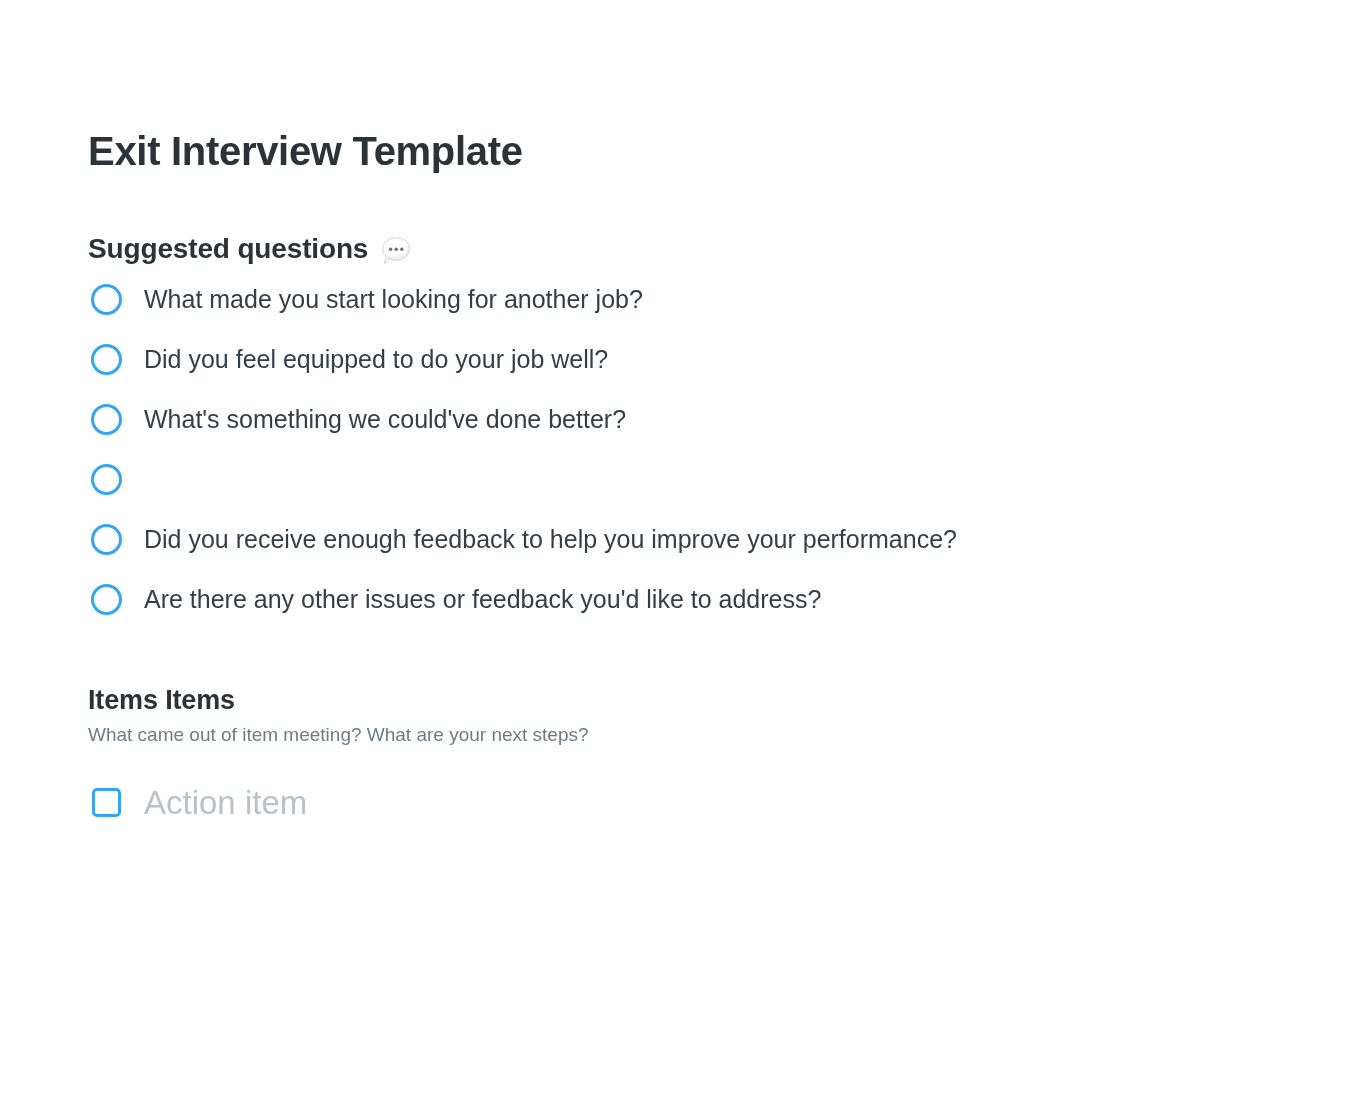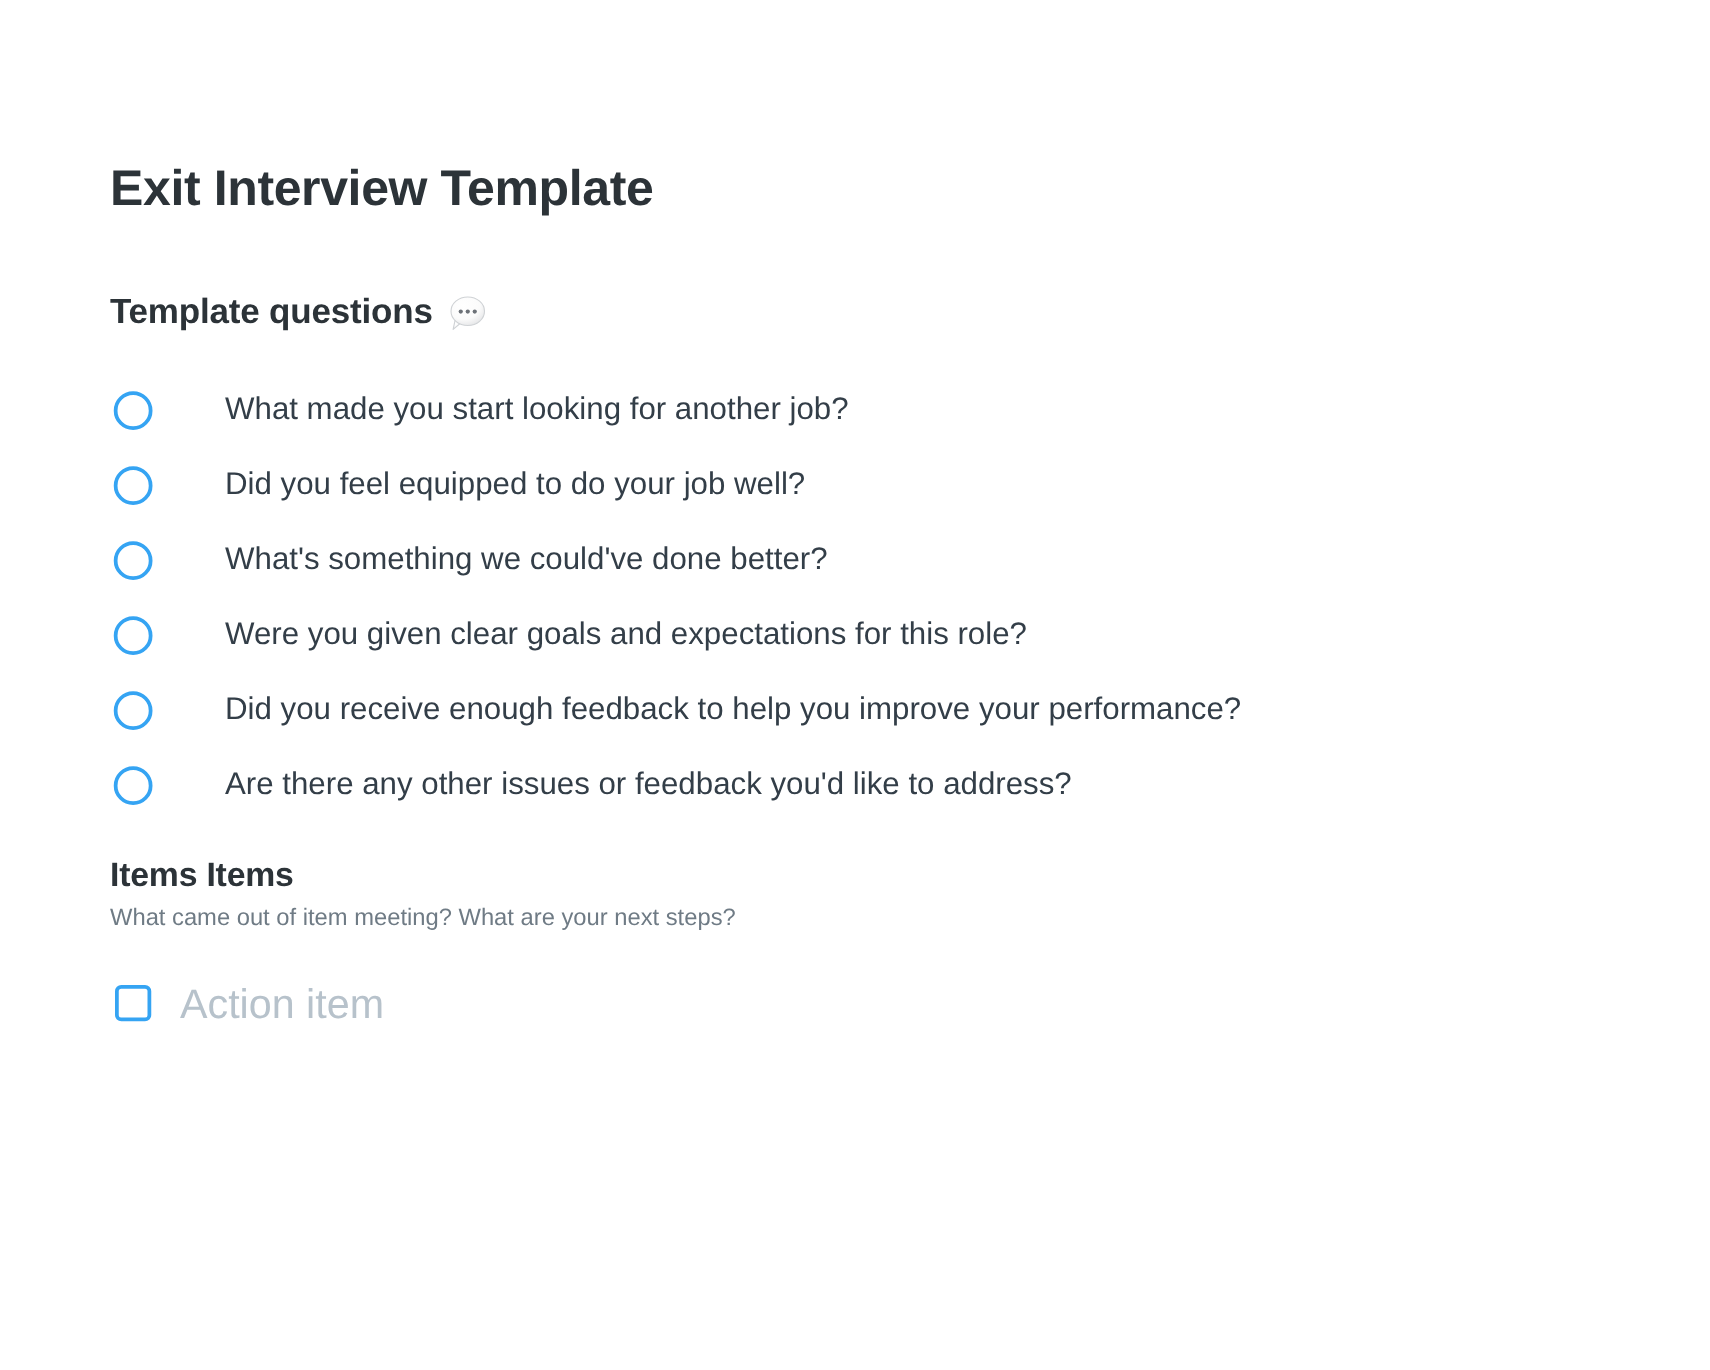--- a/index.html
+++ b/index.html
@@ -75,23 +75,22 @@
   .balloon-icon svg { display: block; }
 
   
   .question-list {
     list-style: none;
     margin: 18px 0 0 0;
     padding: 0;
   }
   .question-item {
     display: flex;
-    align-items: flex-end;
+    align-items: flex-start;
     height: 60px;
-    gap: 36px;
   }
   .radio-circle {
     flex: none;
     box-sizing: border-box;
     width: 31px;
     height: 31px;
     border: 3px solid #35a4f3;
     border-radius: 50%;
     background: #ffffff;
     margin-right: 22px;
@@ -136,21 +135,21 @@
   }
 </style>
 </head>
 <body>
 
 <div class="doc">
 
   <h1 class="doc-title">Exit Interview Template</h1>
 
   <h2 class="section-heading heading-suggested">
-    <span>Template questions</span>
+    <span>Suggested questions</span>
     <span class="balloon-icon">
       <svg viewBox="0 0 34 30" width="34" height="30" aria-hidden="true">
         <defs>
           <radialGradient id="bgrad" cx="38%" cy="30%" r="78%">
             <stop offset="0%" stop-color="#ffffff"></stop>
             <stop offset="62%" stop-color="#fbfbfb"></stop>
             <stop offset="100%" stop-color="#e2e3e5"></stop>
           </radialGradient>
         </defs>
         <path d="M9.5 19.5 L12 22 L5.5 27.5 L7 20.5 Z" fill="url(#bgrad)" stroke="#cfd2d5" stroke-width="0.9" stroke-linejoin="round"></path>
@@ -170,21 +169,20 @@
     <li class="question-item">
       <span class="radio-circle"></span>
       <span class="question-text">Did you feel equipped to do your job well?</span>
     </li>
     <li class="question-item">
       <span class="radio-circle"></span>
       <span class="question-text">What's something we could've done better?</span>
     </li>
     <li class="question-item">
       <span class="radio-circle"></span>
-      <span class="question-text">Were you given clear goals and expectations for this role?</span>
     </li>
     <li class="question-item">
       <span class="radio-circle"></span>
       <span class="question-text">Did you receive enough feedback to help you improve your performance?</span>
     </li>
     <li class="question-item">
       <span class="radio-circle"></span>
       <span class="question-text">Are there any other issues or feedback you'd like to address?</span>
     </li>
   </ul>

